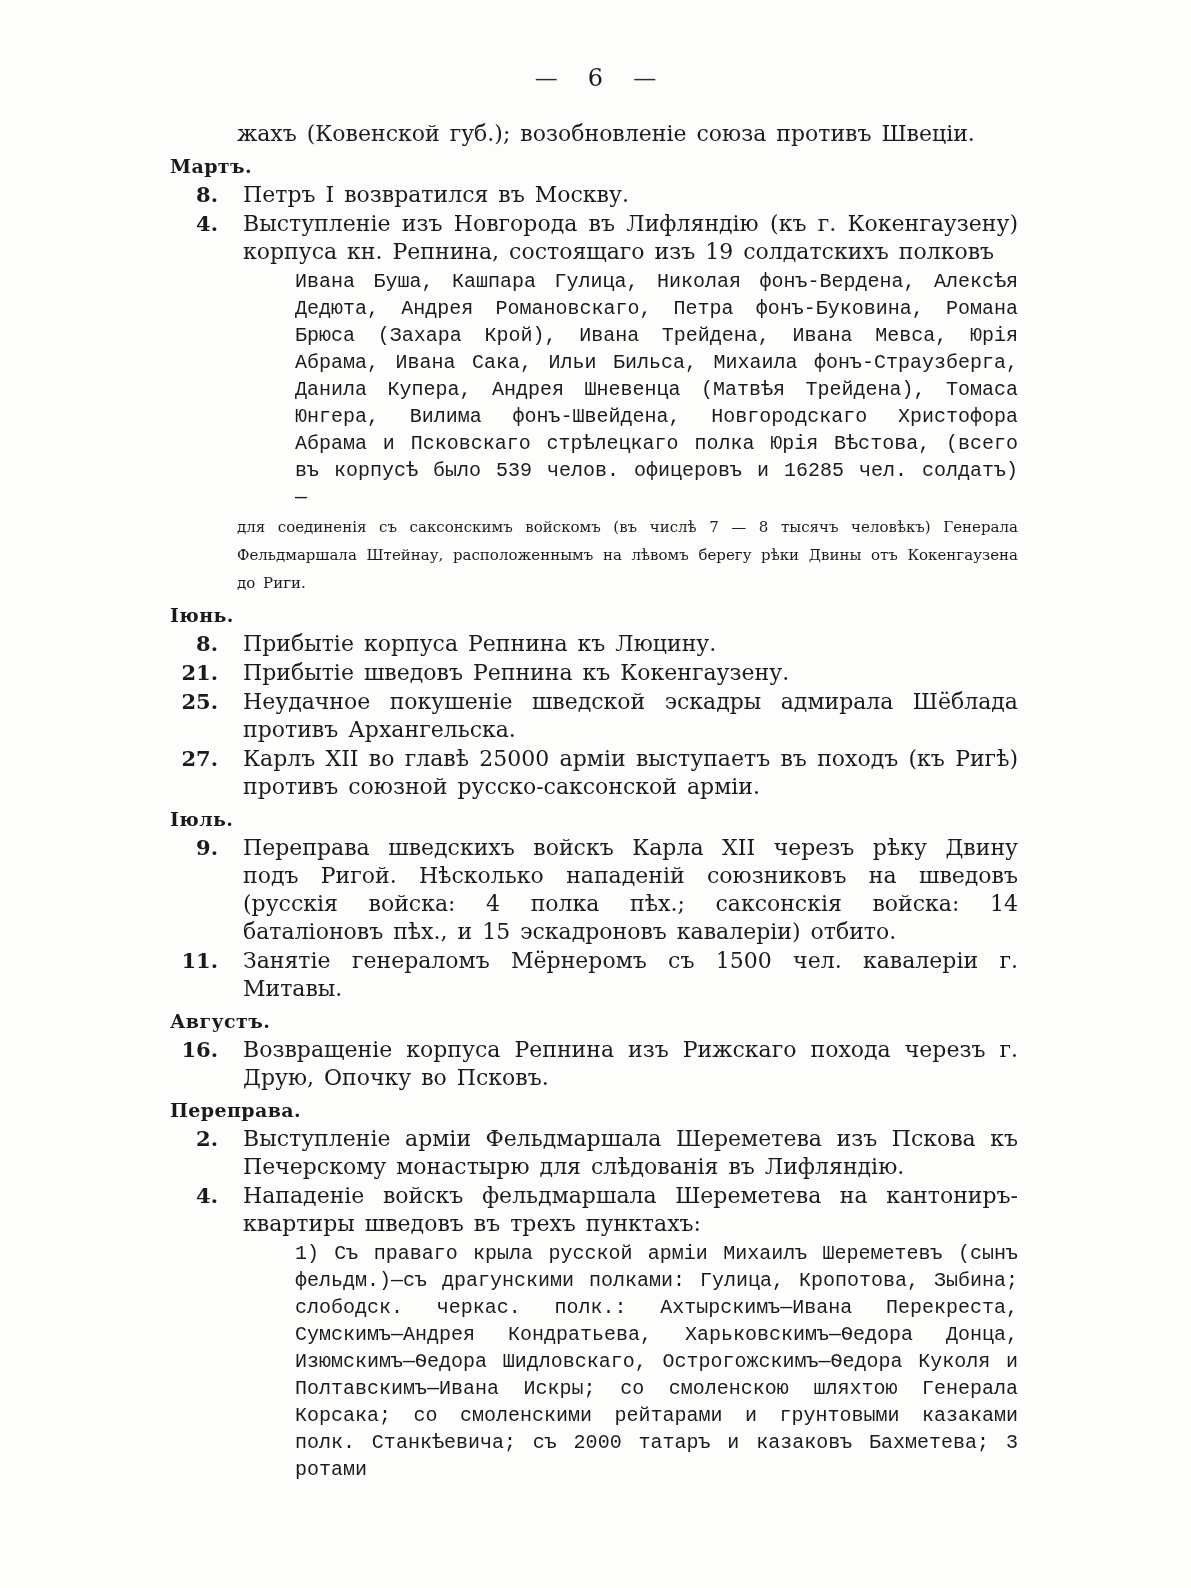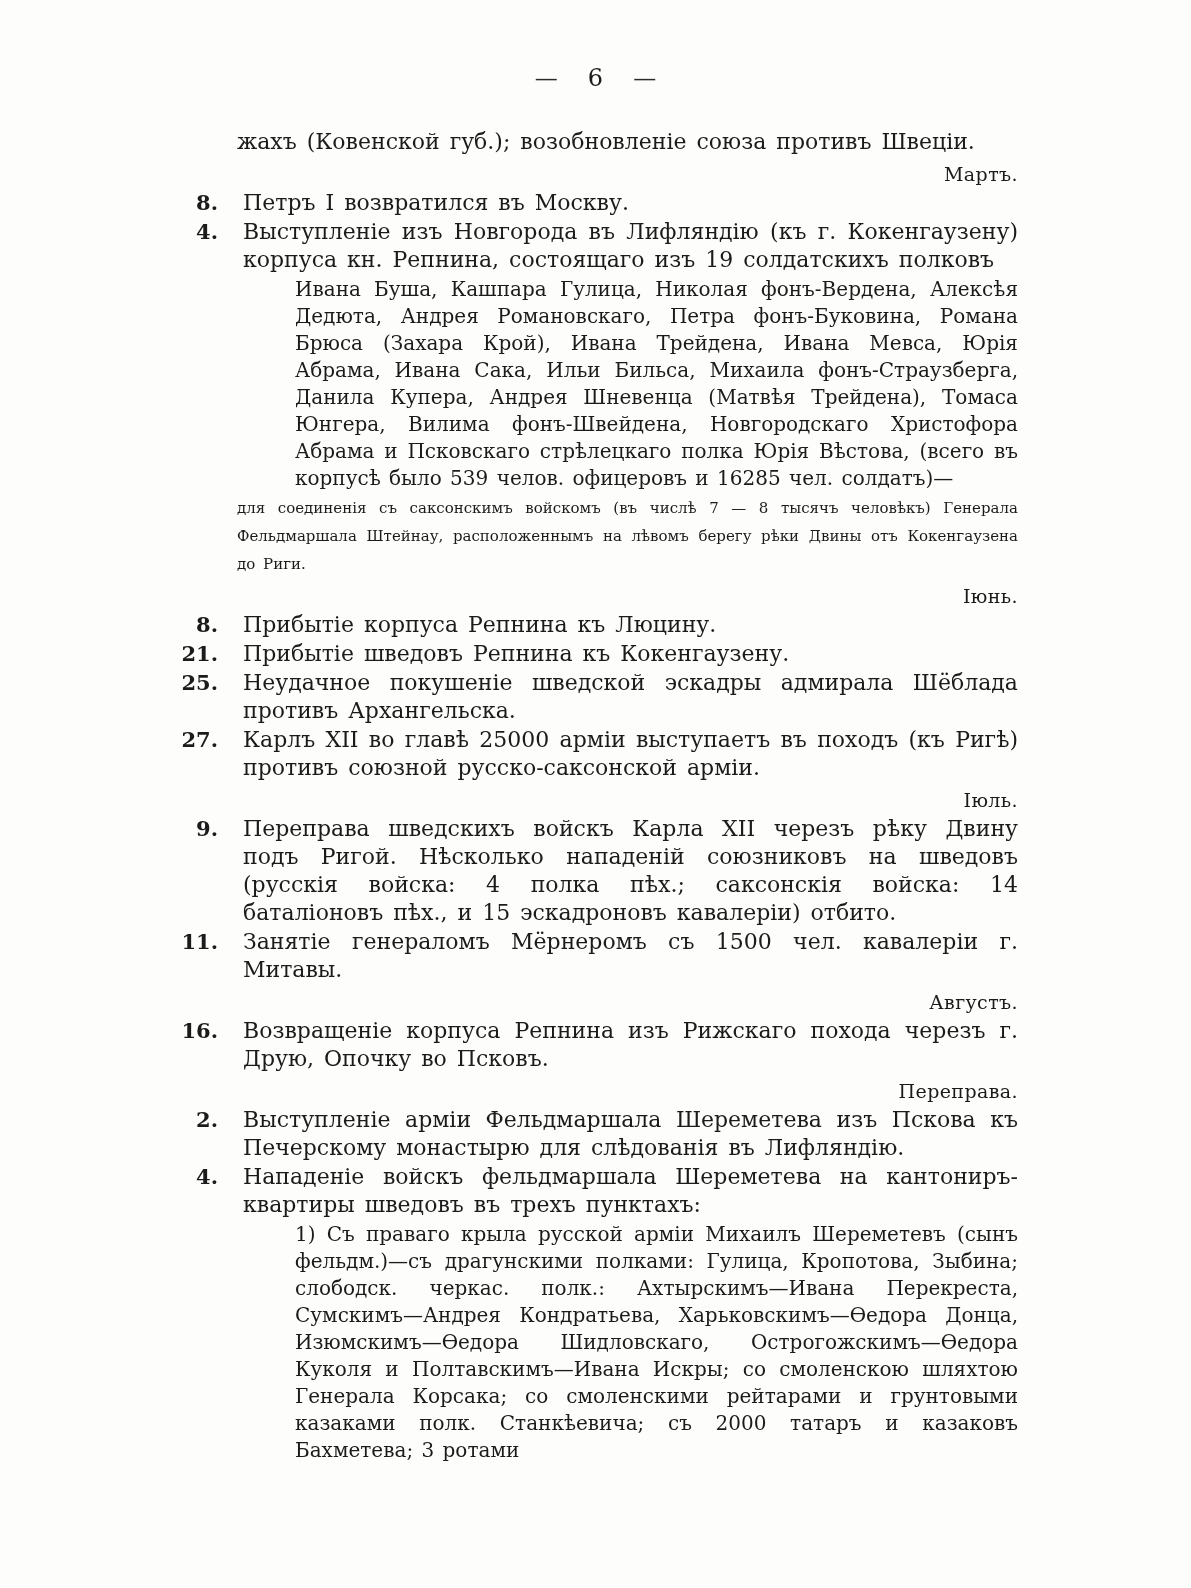--- a/index.html
+++ b/index.html
@@ -13,49 +13,48 @@
     position: relative;
     overflow: hidden;
   }
   .page-header {
     position: absolute; top: 64px; left: 0; width: 100%;
     text-align: center; font-size: 23px;
   }
   .page-header .dash { margin: 0 30px; color: #2a2a2a; }
   .page-header .page-num { font-size: 24px; }
   .content {
-    position: absolute; top: 128px; left: 170px; width: 848px;
+    position: absolute; top: 120px; left: 170px; width: 848px;
   }
   .cont-line {
     margin-left: 67px;
     font-size: 22px; line-height: 28px;
     text-align: justify; word-spacing: 3px;
   }
   .month {
-    font-weight: normal;
+    font-weight: bold;
     font-size: 19px; line-height: 27px;
     margin-top: 5px;
     letter-spacing: 0.4px;
-    text-align: right;
   }
   .event { display: flex; margin-top: 1px; }
   .event .day {
     flex: 0 0 48px; text-align: right;
     font-weight: bold;
     font-size: 21px; line-height: 28px;
   }
   .event .etext {
     margin-left: 25px; flex: 1;
     font-size: 22px; line-height: 28px;
     text-align: justify; word-spacing: 3px;
   }
   .sub {
     margin-left: 125px; margin-top: 2px; margin-bottom: 2px;
     font-size: 20px; line-height: 27px;
-    text-align: justify; word-spacing: 2px;
+    text-align: justify; word-spacing: 2px; font-family: Liberation Mono, monospace;
   }
   .body-cont {
     margin-left: 67px; margin-top: 2px;
     font-size: 15px; line-height: 28px;
     text-align: justify; word-spacing: 3px;
   }
 </style>
 </head>
 <body>
 

